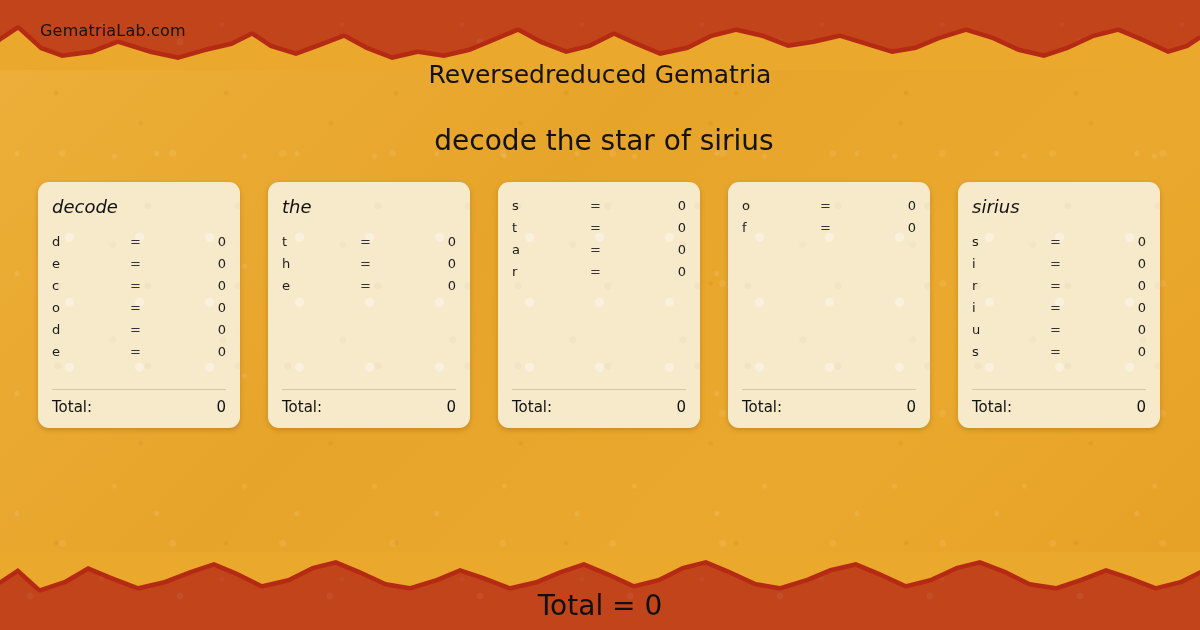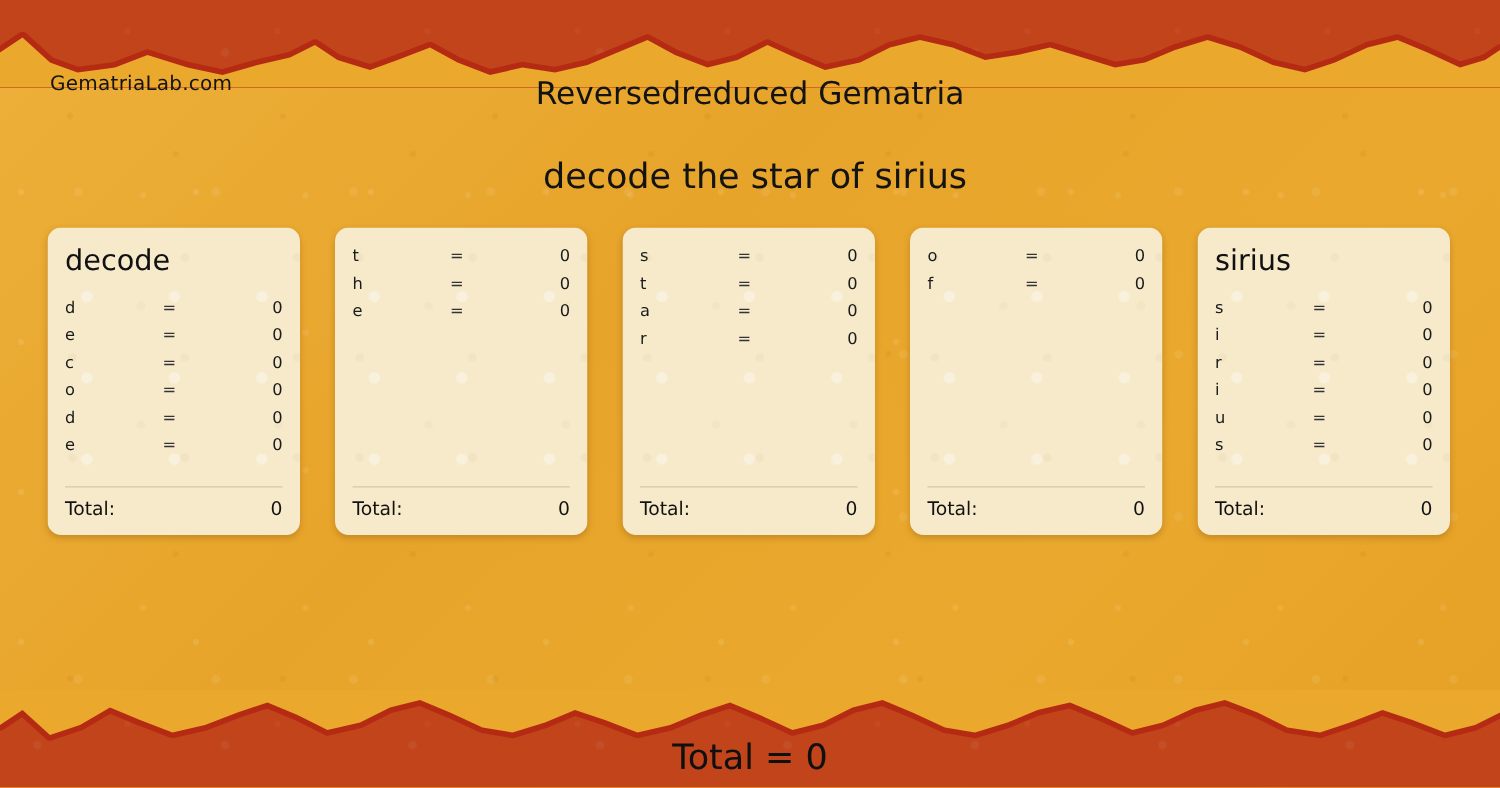--- a/index.html
+++ b/index.html
@@ -59,21 +59,20 @@
 
   .logo {
     position: absolute;
     left: 40px;
     top: 21px;
     font-size: 16px;
     color: #141414;
     letter-spacing: 0.2px;
     z-index: 5;
     white-space: nowrap;
-    margin-top: 36px;
   }
 
   .bottom-total {
     position: absolute;
     left: 0;
     width: 1200px;
     bottom: 8px;
     text-align: center;
     font-size: 28px;
     color: #101010;
@@ -127,26 +126,27 @@
       radial-gradient(circle at 45% 85%, rgba(255,255,255,0.35) 0 4px, transparent 5px);
     background-size: 90px 80px, 110px 95px, 70px 65px;
     border-radius: 11px;
     box-shadow: 0 2px 5px rgba(120,70,10,0.30);
     padding: 16px 14px 12px 14px;
     display: flex;
     flex-direction: column;
     position: relative;
   }
   .card-word {
-    font-size: 23px;
+    font-size: 18px;
     color: #111111;
     line-height: 1;
     margin-bottom: 18px;
     white-space: nowrap;
     overflow: hidden;
+    font-style: italic;
   }
   .rows {
     flex: 1 1 auto;
   }
   .row {
     display: flex;
     flex-direction: row;
     align-items: baseline;
     height: 22px;
     font-size: 13px;
@@ -232,20 +232,21 @@
             <span class="val">0</span>
           </div>
         </div>
         <div class="divider"></div>
         <div class="total-row">
           <span class="total-label">Total:</span>
           <span class="total-val">0</span>
         </div>
       </div>
       <div class="card">
+        <div class="card-word">the</div>
         <div class="rows">
           <div class="row">
             <span class="letter">t</span>
             <span class="eq">=</span>
             <span class="val">0</span>
           </div>
           <div class="row">
             <span class="letter">h</span>
             <span class="eq">=</span>
             <span class="val">0</span>

